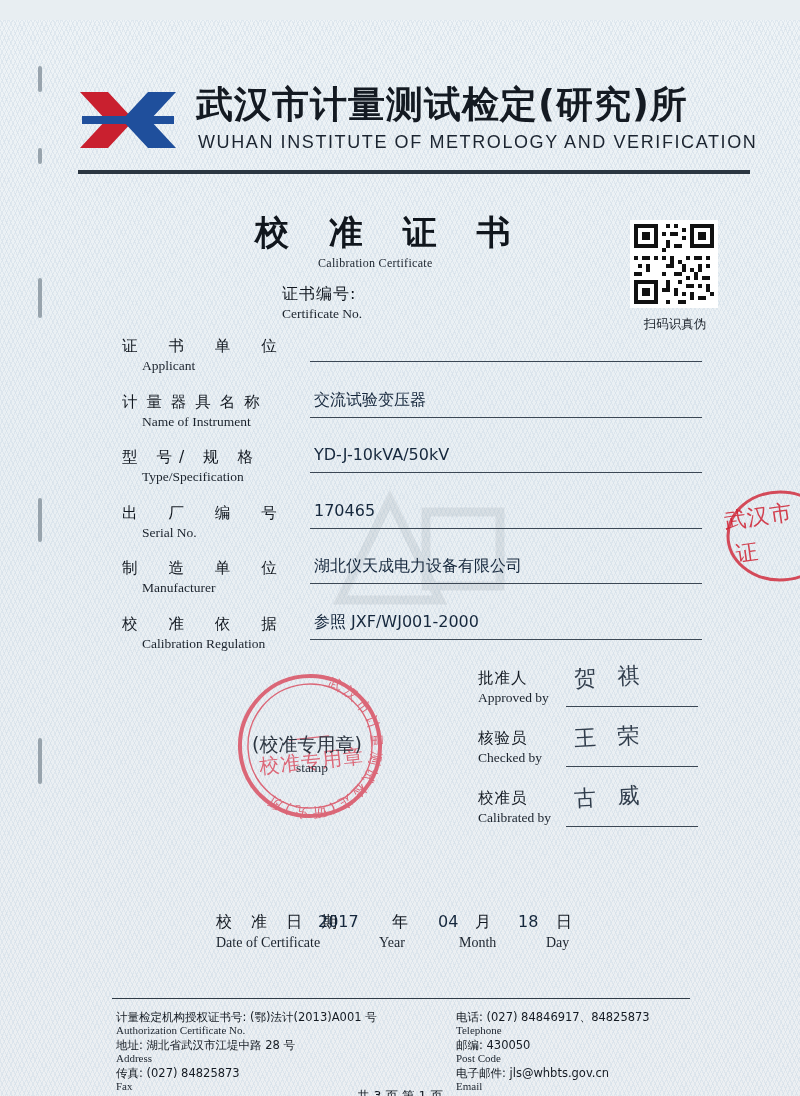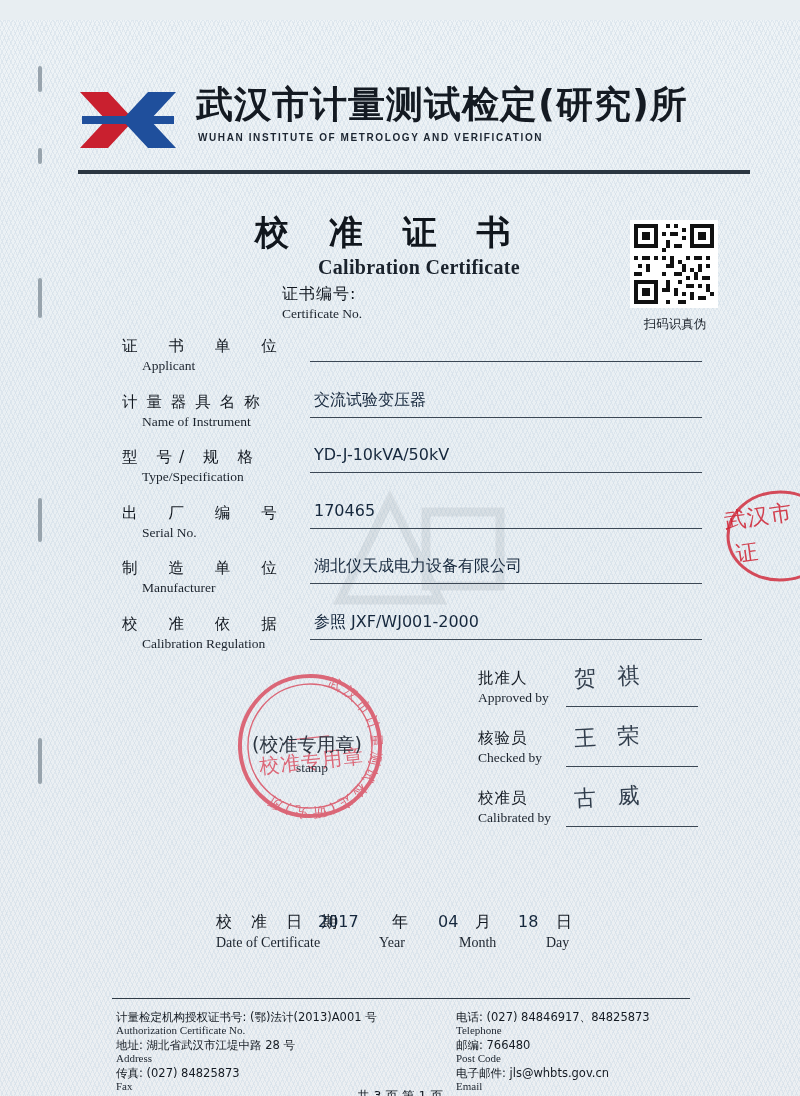--- a/index.html
+++ b/index.html
@@ -74,22 +74,22 @@
     font-size: 37px;
     letter-spacing: 1px;
     color: #141a22;
     white-space: nowrap;
   }
   .org-en {
     position: absolute;
     left: 120px;
     top: 52px;
     font-family: "Liberation Sans", sans-serif;
-    font-weight: bold;
-    font-size: 10px;
+    font-weight: normal;
+    font-size: 18px;
     letter-spacing: 1.6px;
     color: #1b2430;
     white-space: nowrap;
   }
   .header-rule {
     position: absolute;
     left: 78px;
     top: 150px;
     width: 672px;
     height: 4px;
@@ -104,24 +104,23 @@
     font-family: "DejaVu Sans", sans-serif;
     font-weight: bold;
     font-size: 34px;
     letter-spacing: 14px;
     color: #10161d;
   }
   .title-en {
     position: absolute;
     left: 318px;
     top: 236px;
-    font-size: 20px;
+    font-size: 12px;
     color: #1a222c;
     letter-spacing: 0.3px;
-    font-weight: bold;
   }
   .cert-no-cn {
     position: absolute;
     left: 282px;
     top: 264px;
     font-family: "DejaVu Sans", sans-serif;
     font-size: 16px;
     color: #121820;
     letter-spacing: 1px;
   }
@@ -607,21 +606,21 @@
       <div class="fl-cn">传真: (027) 84825873</div>
       <div class="fl-en">Fax</div>
     </div>
   </div>
   <div class="footer-right">
     <div class="fl-item">
       <div class="fl-cn">电话: (027) 84846917、84825873</div>
       <div class="fl-en">Telephone</div>
     </div>
     <div class="fl-item">
-      <div class="fl-cn">邮编: 766480</div>
+      <div class="fl-cn">邮编: 430050</div>
       <div class="fl-en">Post Code</div>
     </div>
     <div class="fl-item">
       <div class="fl-cn">电子邮件: jls@whbts.gov.cn</div>
       <div class="fl-en">Email</div>
     </div>
   </div>
   <div class="page-count">共 3 页 第 1 页</div>
 
 </div>

